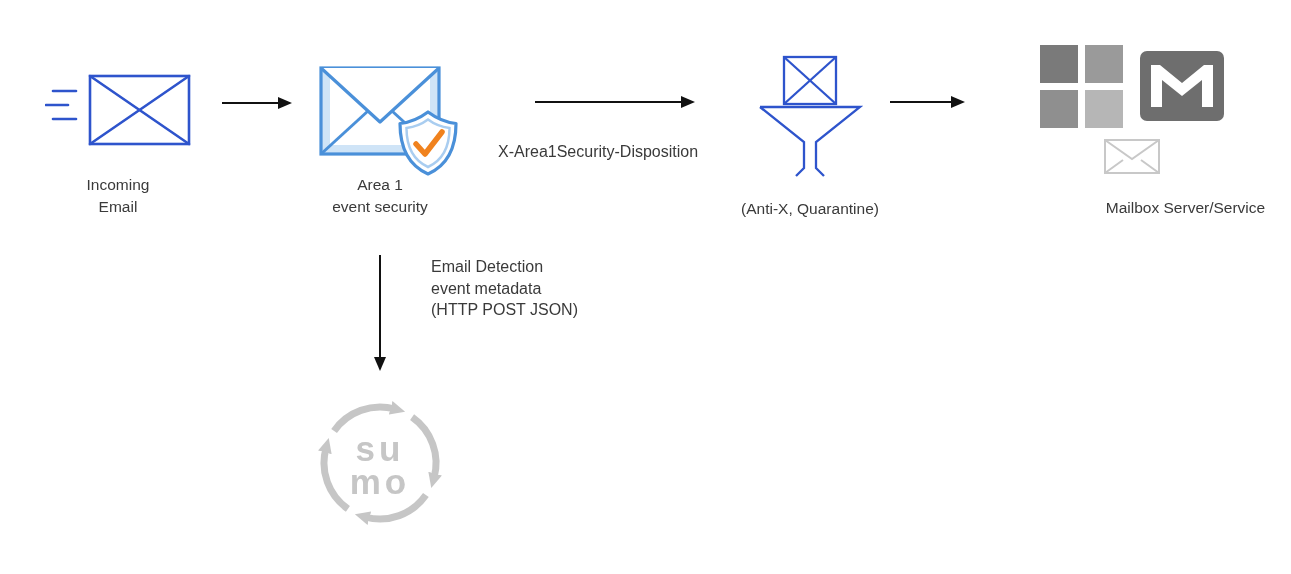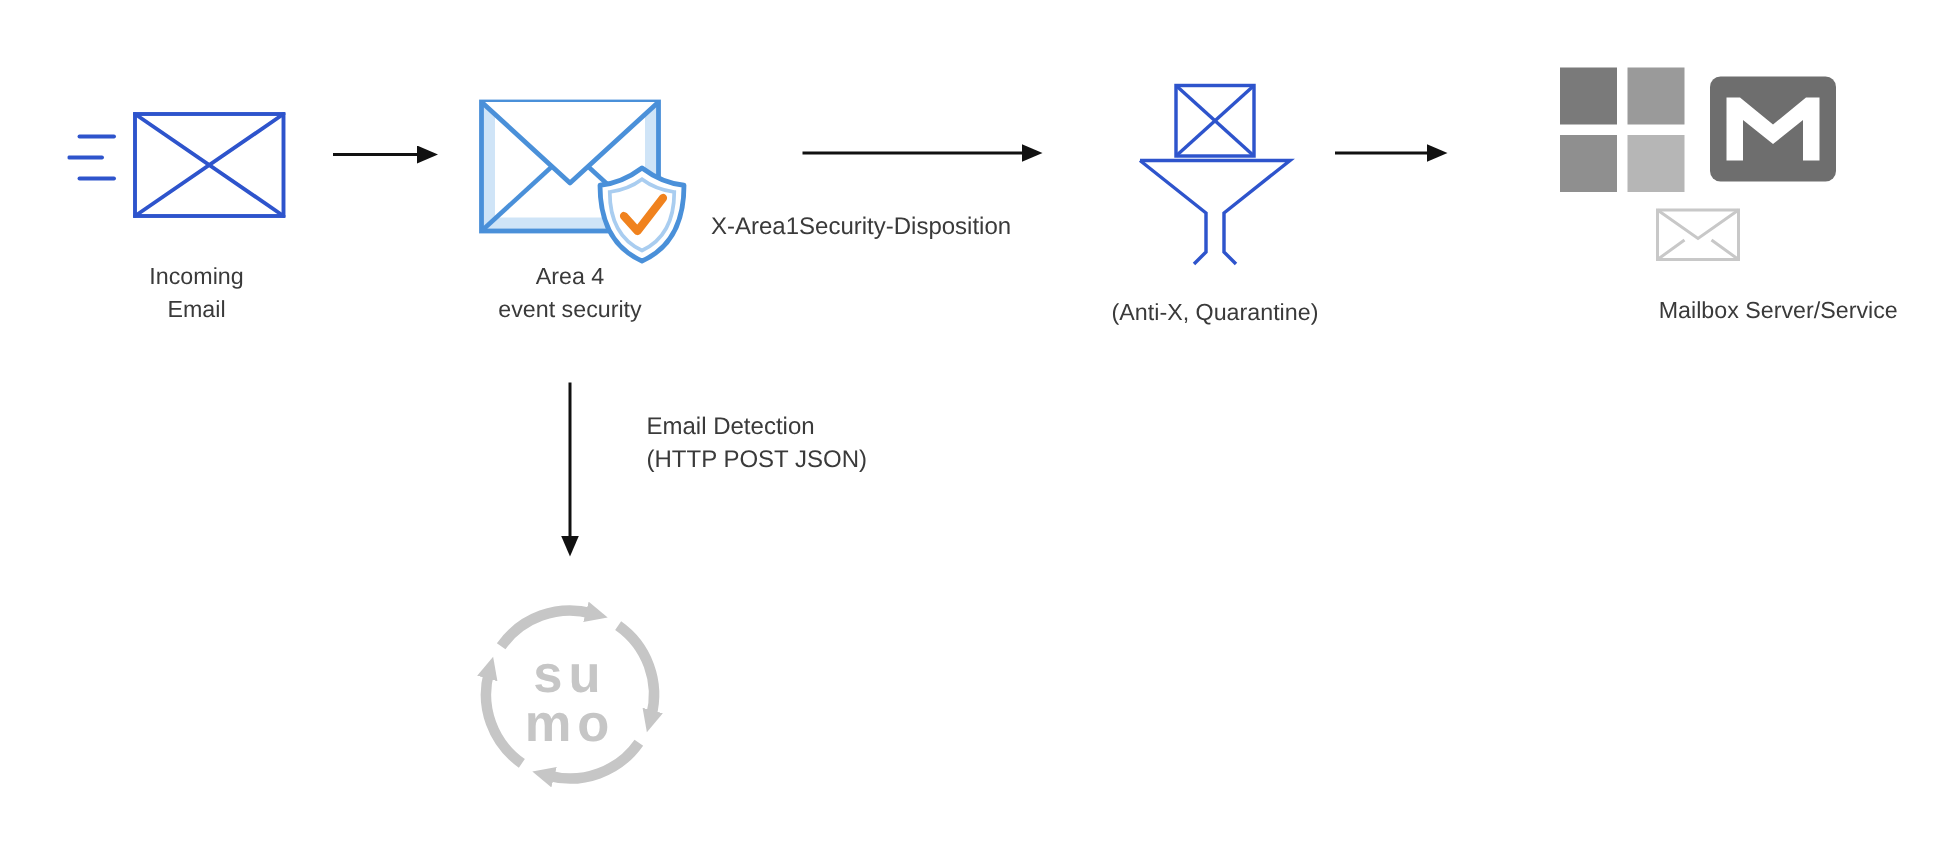--- a/index.html
+++ b/index.html
@@ -71,42 +71,42 @@
 
   <svg class="abs" style="left:45px;top:70px" width="150" height="80" viewBox="0 0 150 80">
     <line x1="8" y1="21" x2="31" y2="21" class="st-blue"></line>
     <line x1="1" y1="35" x2="23" y2="35" class="st-blue"></line>
     <line x1="8" y1="49" x2="31" y2="49" class="st-blue"></line>
     <rect x="45" y="6" width="99" height="68" class="st-blue f-white"></rect>
     <line x1="45" y1="6" x2="144" y2="74" class="st-blue"></line>
     <line x1="144" y1="6" x2="45" y2="74" class="st-blue"></line>
   </svg>
 
-  <div class="abs label" style="left:56px;top:174px;width:150px">
+  <div class="abs label" style="left:43px;top:174px;width:150px">
     <div>Incoming</div>
     <div>Email</div>
   </div>
 
   <svg class="abs" style="left:316px;top:62px" width="160" height="118" viewBox="0 0 160 118">
     <rect x="5" y="6" width="118" height="86" class="a1-outer"></rect>
     <rect x="14" y="15" width="100" height="68" class="a1-inner"></rect>
     <line x1="5" y1="92" x2="64" y2="38" class="a1-line"></line>
     <line x1="123" y1="92" x2="64" y2="38" class="a1-line"></line>
     <path d="M5,6 L64,60 L123,6" class="a1-flap"></path>
     <path d="M112,50 C120,56 130,60.5 140,61.5 C140,87 130,104 112,112 C94,104 84,87 84,61.5 C94,60.5 104,56 112,50 Z" class="a1-shield"></path>
     <path d="M112,57.5 C118,62 126,65 133.5,66 C133.5,85 126,98.5 112,105 C98,98.5 90.5,85 90.5,66 C98,65 106,62 112,57.5 Z" class="a1-shield-inner"></path>
     <path d="M100,82 L109,92 L126,70" class="a1-check"></path>
   </svg>
 
   <div class="abs label" style="left:300px;top:174px;width:160px">
-    <div>Area 4</div>
+    <div>Area 1</div>
     <div>event security</div>
   </div>
 
-  <div class="abs edge-label" style="left:474px;top:141px">X-Area1Security-Disposition</div>
+  <div class="abs edge-label" style="left:498px;top:141px">X-Area1Security-Disposition</div>
 
   <svg class="abs" style="left:752px;top:50px" width="116" height="132" viewBox="0 0 116 132">
     <path d="M8,57 L108,57 L64,92 L64,118 L72,126" class="st-blue2"></path>
     <path d="M8,57 L52,92 L52,118 L44,126" class="st-blue2"></path>
     <rect x="32" y="7" width="52" height="47" class="st-blue2 f-white"></rect>
     <line x1="32" y1="7" x2="84" y2="54" class="st-blue2"></line>
     <line x1="84" y1="7" x2="32" y2="54" class="st-blue2"></line>
   </svg>
 
   <div class="abs label" style="left:705px;top:198px;width:210px">
@@ -126,22 +126,23 @@
   </svg>
 
   <svg class="abs" style="left:1103px;top:138px" width="58" height="38" viewBox="0 0 58 38">
     <rect x="2" y="2" width="54" height="33" class="st-lgray f-white"></rect>
     <path d="M2,2 L29,21 L56,2" class="st-lgray"></path>
     <path d="M2,35 L20,22 M56,35 L38,22" class="st-lgray"></path>
   </svg>
 
   <div class="abs label" style="left:1058px;top:197px;width:255px">Mailbox Server/Service</div>
 
-  <div class="abs edge-label left" style="left:431px;top:274px">
+  <div class="abs edge-label left" style="left:431px;top:256px">
     <div>Email Detection</div>
+    <div>event metadata</div>
     <div>(HTTP POST JSON)</div>
   </div>
 
   <svg class="abs" style="left:312px;top:395px" width="136" height="136" viewBox="0 0 136 136">
     <defs>
       <marker id="ahg" markerUnits="userSpaceOnUse" markerWidth="16" markerHeight="14" refX="4" refY="7" orient="auto">
         <path d="M0,0 L15,7 L0,14 Z" class="f-lgray"></path>
       </marker>
     </defs>
     <g class="sumo-arc">

